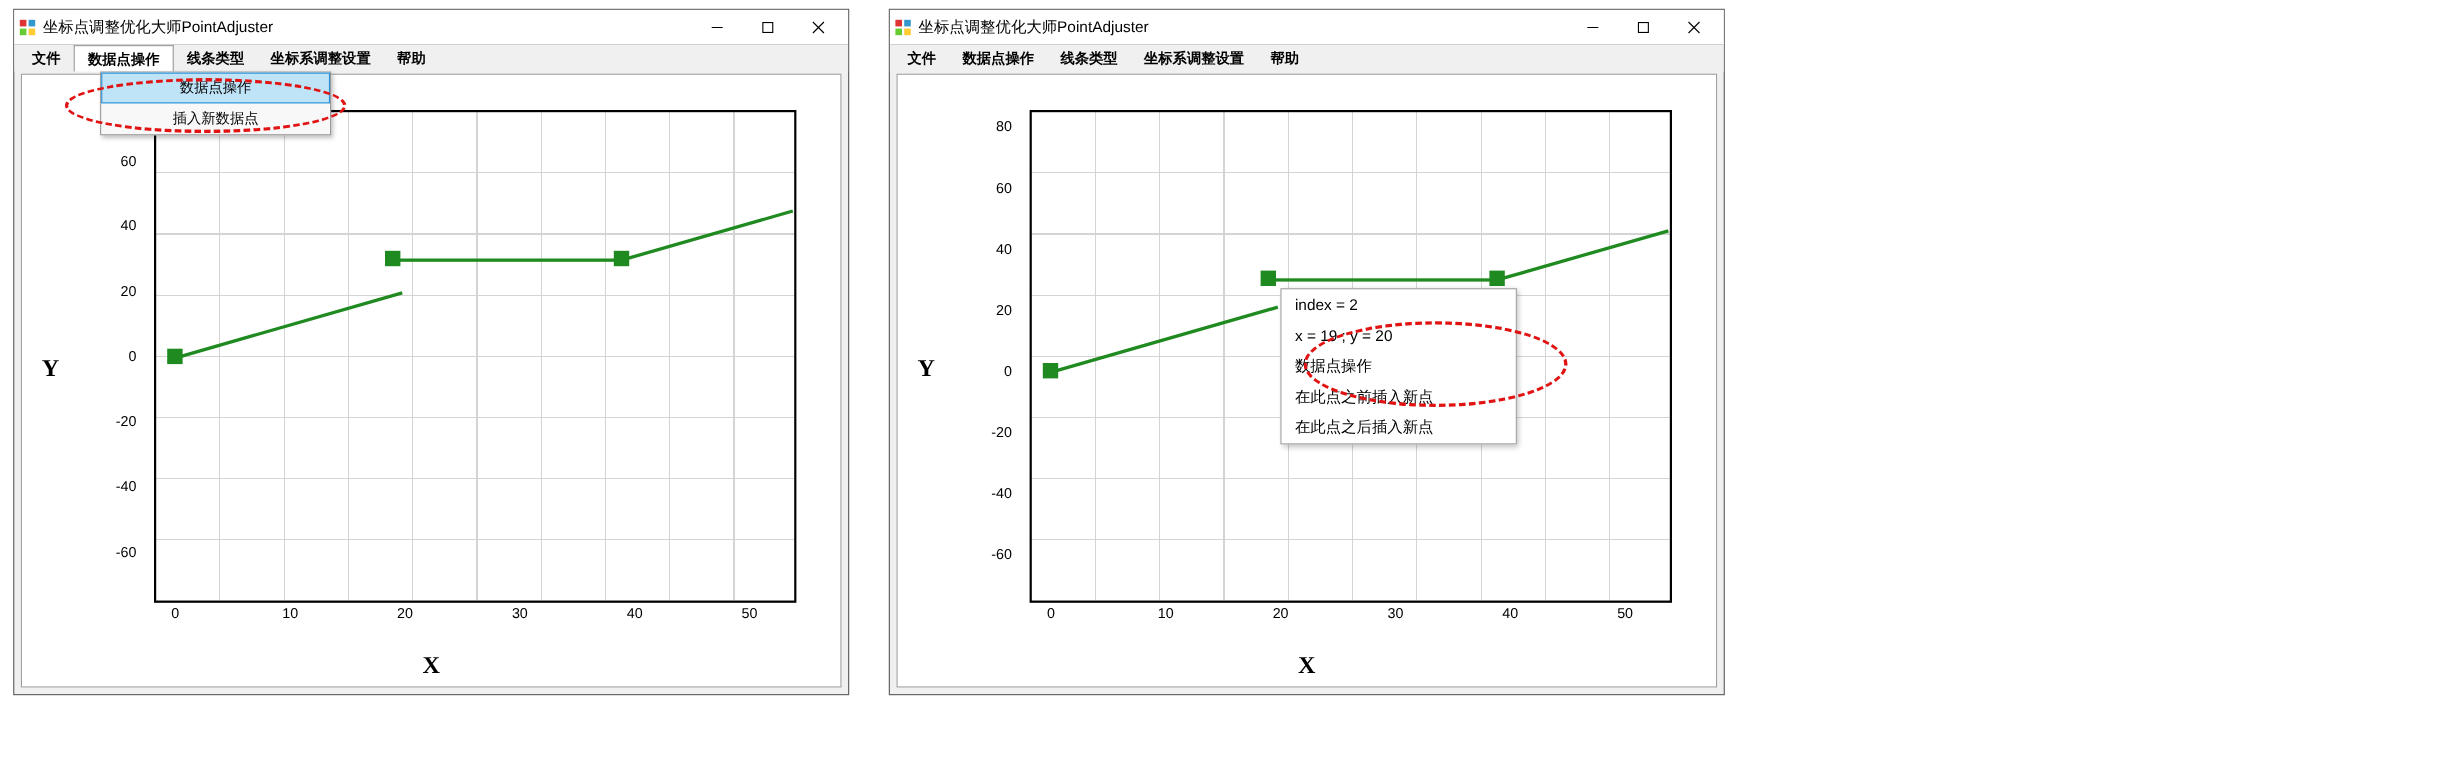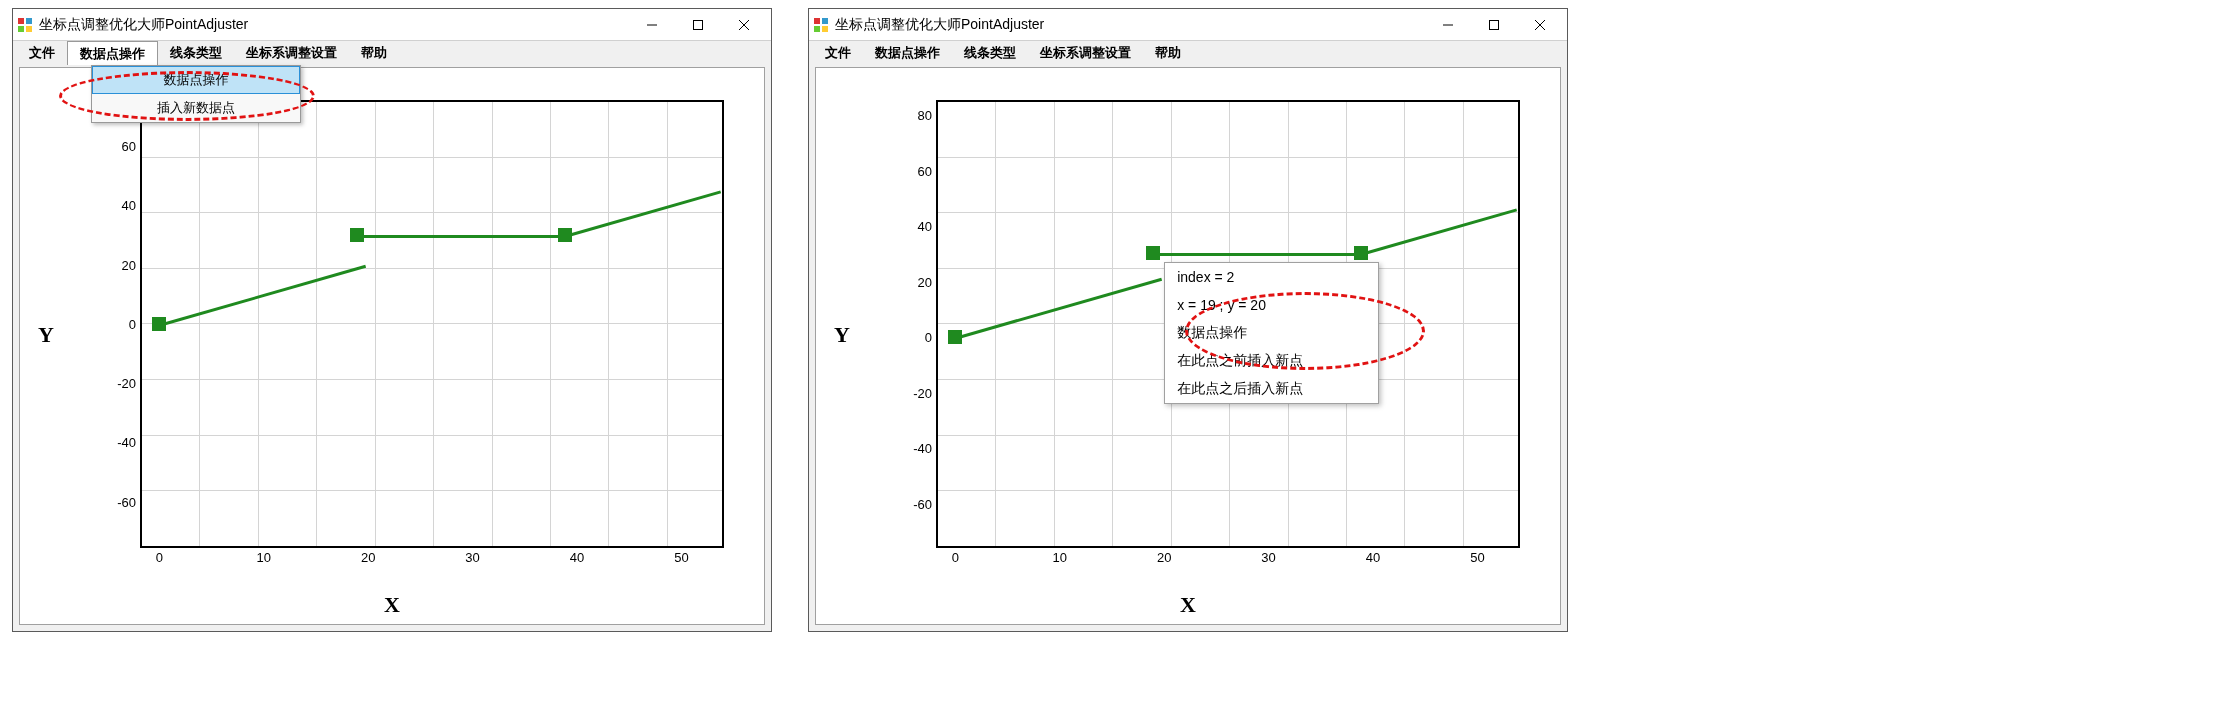--- a/index.html
+++ b/index.html
@@ -117,21 +117,21 @@
     position: absolute;
     left: 90px; right: 10px; top: 8px; bottom: 30px;
     border: 2px solid #000;
     background:
       repeating-linear-gradient(to right, transparent, transparent 9.9%, #d4d4d4 9.9%, #d4d4d4 calc(9.9% + 1px)),
       repeating-linear-gradient(to bottom, transparent, transparent 12.3%, #d4d4d4 12.3%, #d4d4d4 calc(12.3% + 1px));
     overflow: visible;
   }
   .plot-area::before,
   .plot-area::after { content:""; position:absolute; background:#888; }
-  .y-tick { position: absolute; right: 100%; padding-right: 6px; transform: translateY(-50%); white-space: nowrap; }
+  .y-tick { position: absolute; right: 100%; padding-right: 18px; transform: translateY(-50%); white-space: nowrap; }
   .x-tick { position: absolute; top: 100%; padding-top: 4px; transform: translateX(-50%); white-space: nowrap; }
 
   .line-seg { position: absolute; height: 3px; background: #1f8a1f; transform-origin: left center; }
   .pt { position: absolute; width: 14px; height: 14px; background: #1f8a1f; transform: translate(-50%, -50%); }
 
   .red-ellipse {
     position: absolute;
     border: 3px dashed #e11212;
     border-radius: 50%;
     pointer-events: none;

